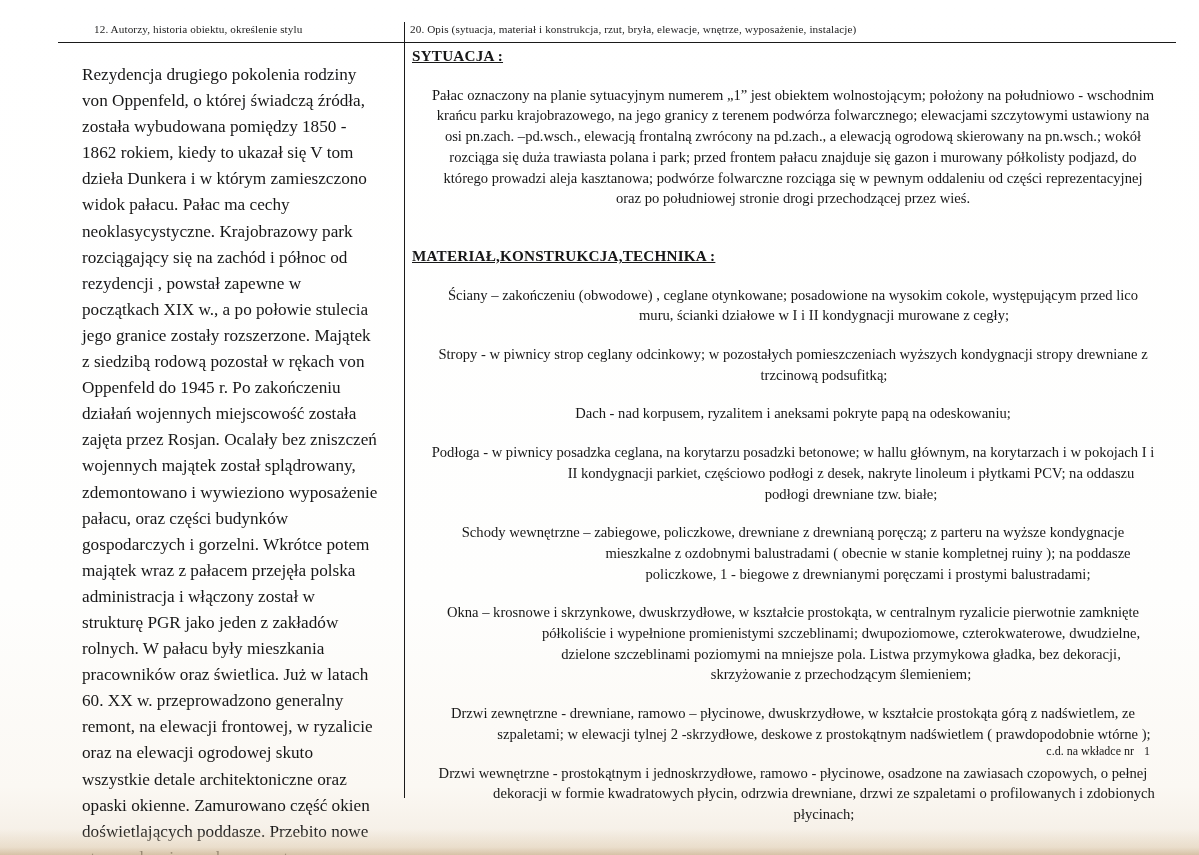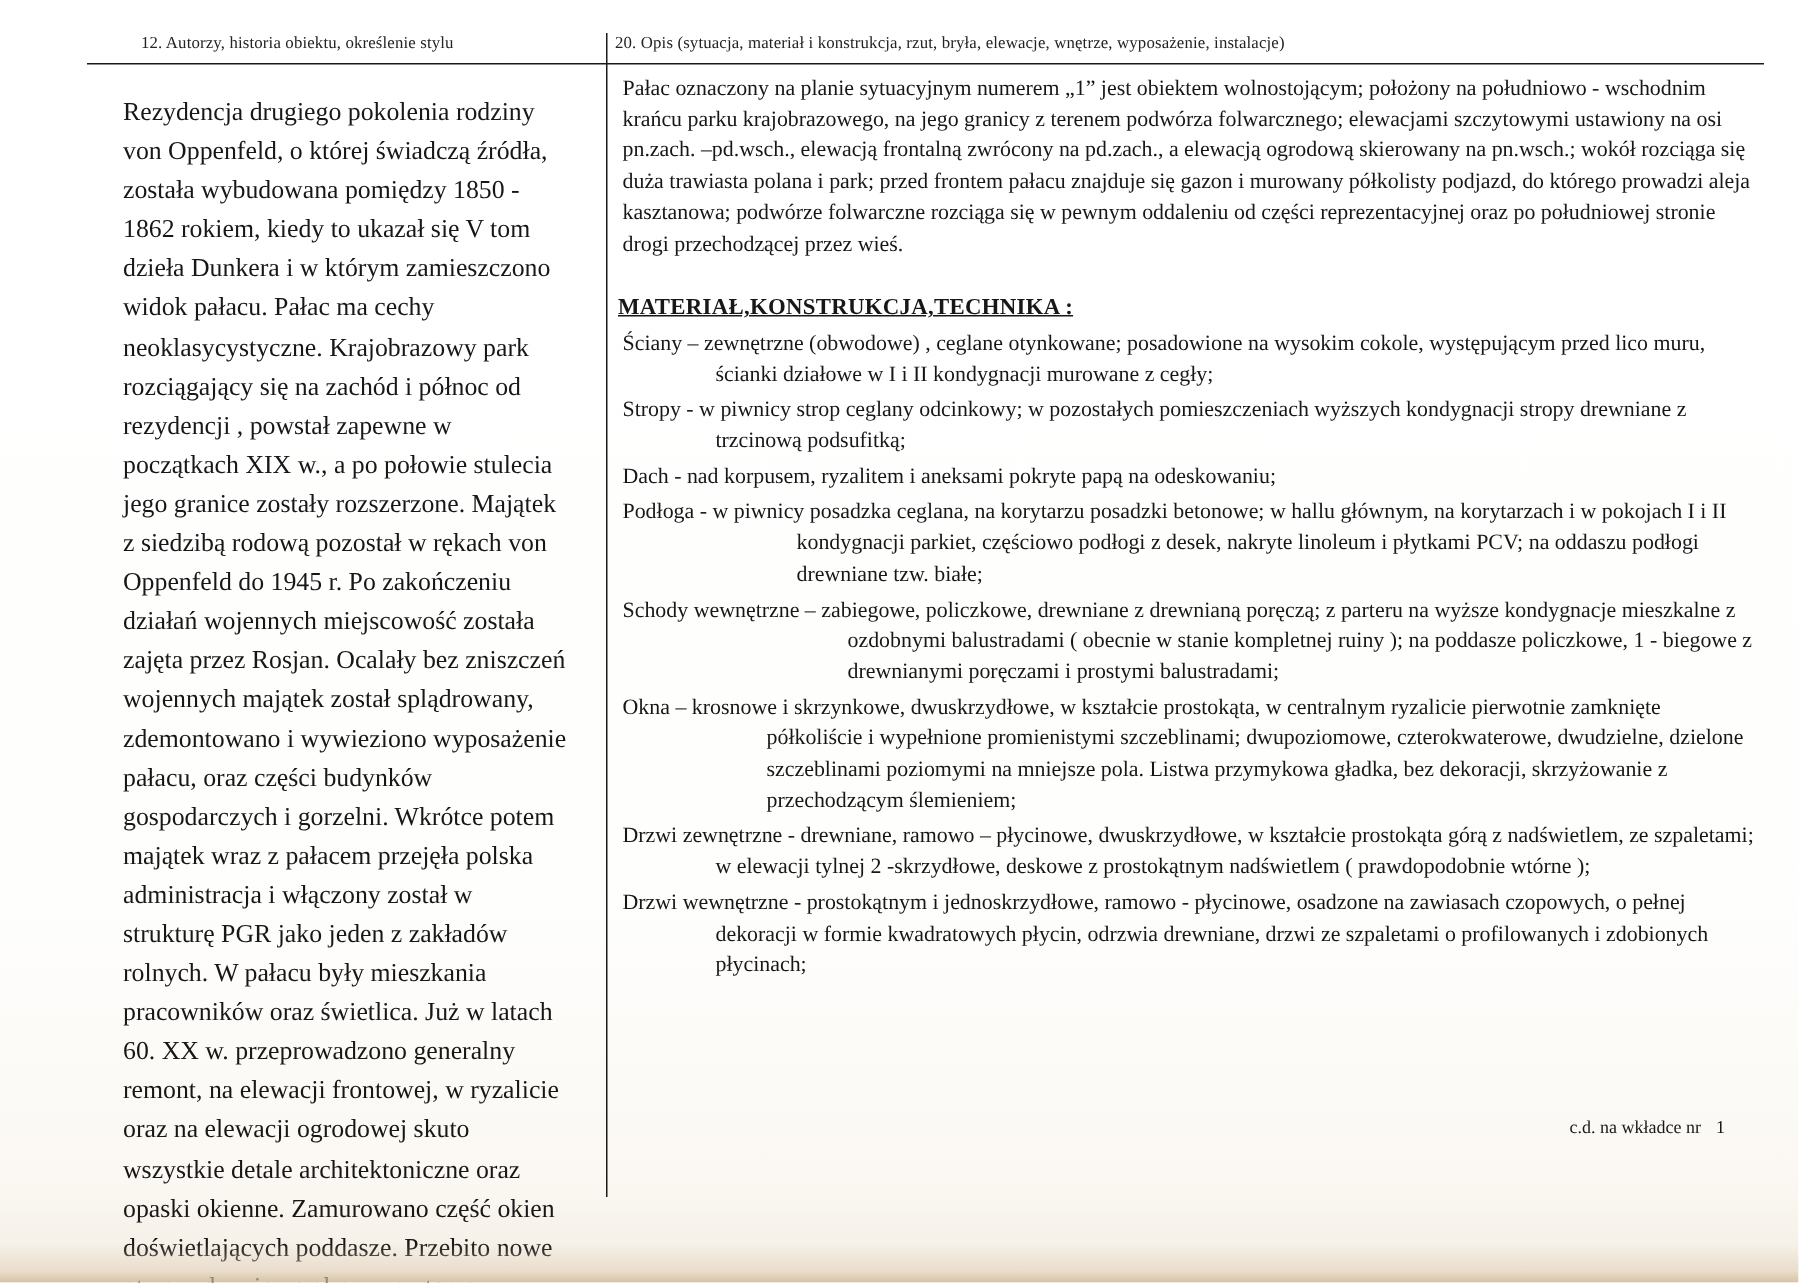--- a/index.html
+++ b/index.html
@@ -104,21 +104,22 @@
   }
   .col-right .sec-head {
     font-weight: bold;
     text-decoration: underline;
     font-size: 15.2px;
     letter-spacing: 0.2px;
     display: block;
   }
   .col-right .gap-md { height: 19px; }
   .col-right p {
-    margin: 3px;
+    margin: 18px;
+    text-align: center;
   }
   
   .hang {
     margin: 0;
     padding-left: 96px;
     text-indent: -96px;
   }
   .hang.deep {
     padding-left: 150px;
     text-indent: -150px;
@@ -159,28 +160,29 @@
 
     <div class="hdr hdr-right">20. Opis (sytuacja, materiał i konstrukcja, rzut, bryła, elewacje, wnętrze, wyposażenie, instalacje)</div>
 
     <div class="col-left">
       <p>Rezydencja drugiego pokolenia rodziny von Oppenfeld, o której świadczą źródła, została wybudowana pomiędzy 1850 - 1862 rokiem, kiedy to ukazał się V tom dzieła Dunkera i w którym zamieszczono widok pałacu. Pałac ma cechy neoklasycystyczne. Krajobrazowy park rozciągający się na zachód i północ od rezydencji , powstał zapewne w początkach XIX w., a po połowie stulecia jego granice zostały rozszerzone. Majątek z siedzibą rodową pozostał w rękach von Oppenfeld do 1945 r. Po zakończeniu działań wojennych miejscowość została zajęta przez Rosjan. Ocalały bez zniszczeń wojennych majątek został splądrowany, zdemontowano i wywieziono wyposażenie pałacu, oraz części budynków gospodarczych i gorzelni. Wkrótce potem majątek wraz z pałacem przejęła polska administracja i włączony został w strukturę PGR jako jeden z zakładów rolnych. W pałacu były mieszkania pracowników oraz świetlica. Już w latach 60. XX w. przeprowadzono generalny remont, na elewacji frontowej, w ryzalicie oraz  na elewacji ogrodowej skuto wszystkie detale architektoniczne oraz opaski okienne. Zamurowano część okien doświetlających poddasze. Przebito nowe otwory drzwiowe okna w parterze.</p>
       <p>W latach 90. XX w. po likwidacji PGR-ów, majątek przeszedł pod zarząd Agencji Własności Rolnej Skarbu Państwa, Oddział w Koszalinie. W II połowie lat 90. XX w. z pałacu zostali wysiedleni wszyscy mieszkańcy, gdyż został przekazany do sprzedaży. Do chwili obecnej nie znalazł się nabywca. Pałac stoi opuszczony i popada w coraz większą ruinę.</p>
     </div>
 
     <div class="col-right">
 
+      <span class="sec-head">SYTUACJA :</span>
       <p>Pałac oznaczony na planie sytuacyjnym numerem „1” jest obiektem wolnostojącym; położony na południowo - wschodnim krańcu parku krajobrazowego, na jego granicy z terenem podwórza folwarcznego; elewacjami szczytowymi ustawiony na osi pn.zach. –pd.wsch., elewacją frontalną zwrócony na pd.zach., a elewacją ogrodową skierowany na pn.wsch.; wokół rozciąga się duża trawiasta polana i park; przed frontem pałacu znajduje się gazon i murowany półkolisty podjazd, do którego prowadzi aleja kasztanowa;  podwórze folwarczne rozciąga się w pewnym oddaleniu od części reprezentacyjnej oraz po południowej stronie drogi przechodzącej przez wieś.</p>
 
       <div class="gap-md"></div>
 
       <span class="sec-head">MATERIAŁ,KONSTRUKCJA,TECHNIKA :</span>
 
       <p class="hang shallow">
-        <span>Ściany – zewnętrzne (obwodowe) , ceglane otynkowane; posadowione na wysokim cokole, występującym przed</span>
+        <span>Ściany – zakończeniu (obwodowe) , ceglane otynkowane; posadowione na wysokim cokole, występującym przed</span>
          <span>lico muru, ścianki działowe w I i II kondygnacji murowane z cegły;</span>
       </p>
 
       <p class="hang shallow">
         <span>Stropy  - w piwnicy strop ceglany odcinkowy; w pozostałych pomieszczeniach wyższych kondygnacji stropy</span>
          <span>drewniane z trzcinową podsufitką;</span>
       </p>
 
 
       <p class="hang shallow">

